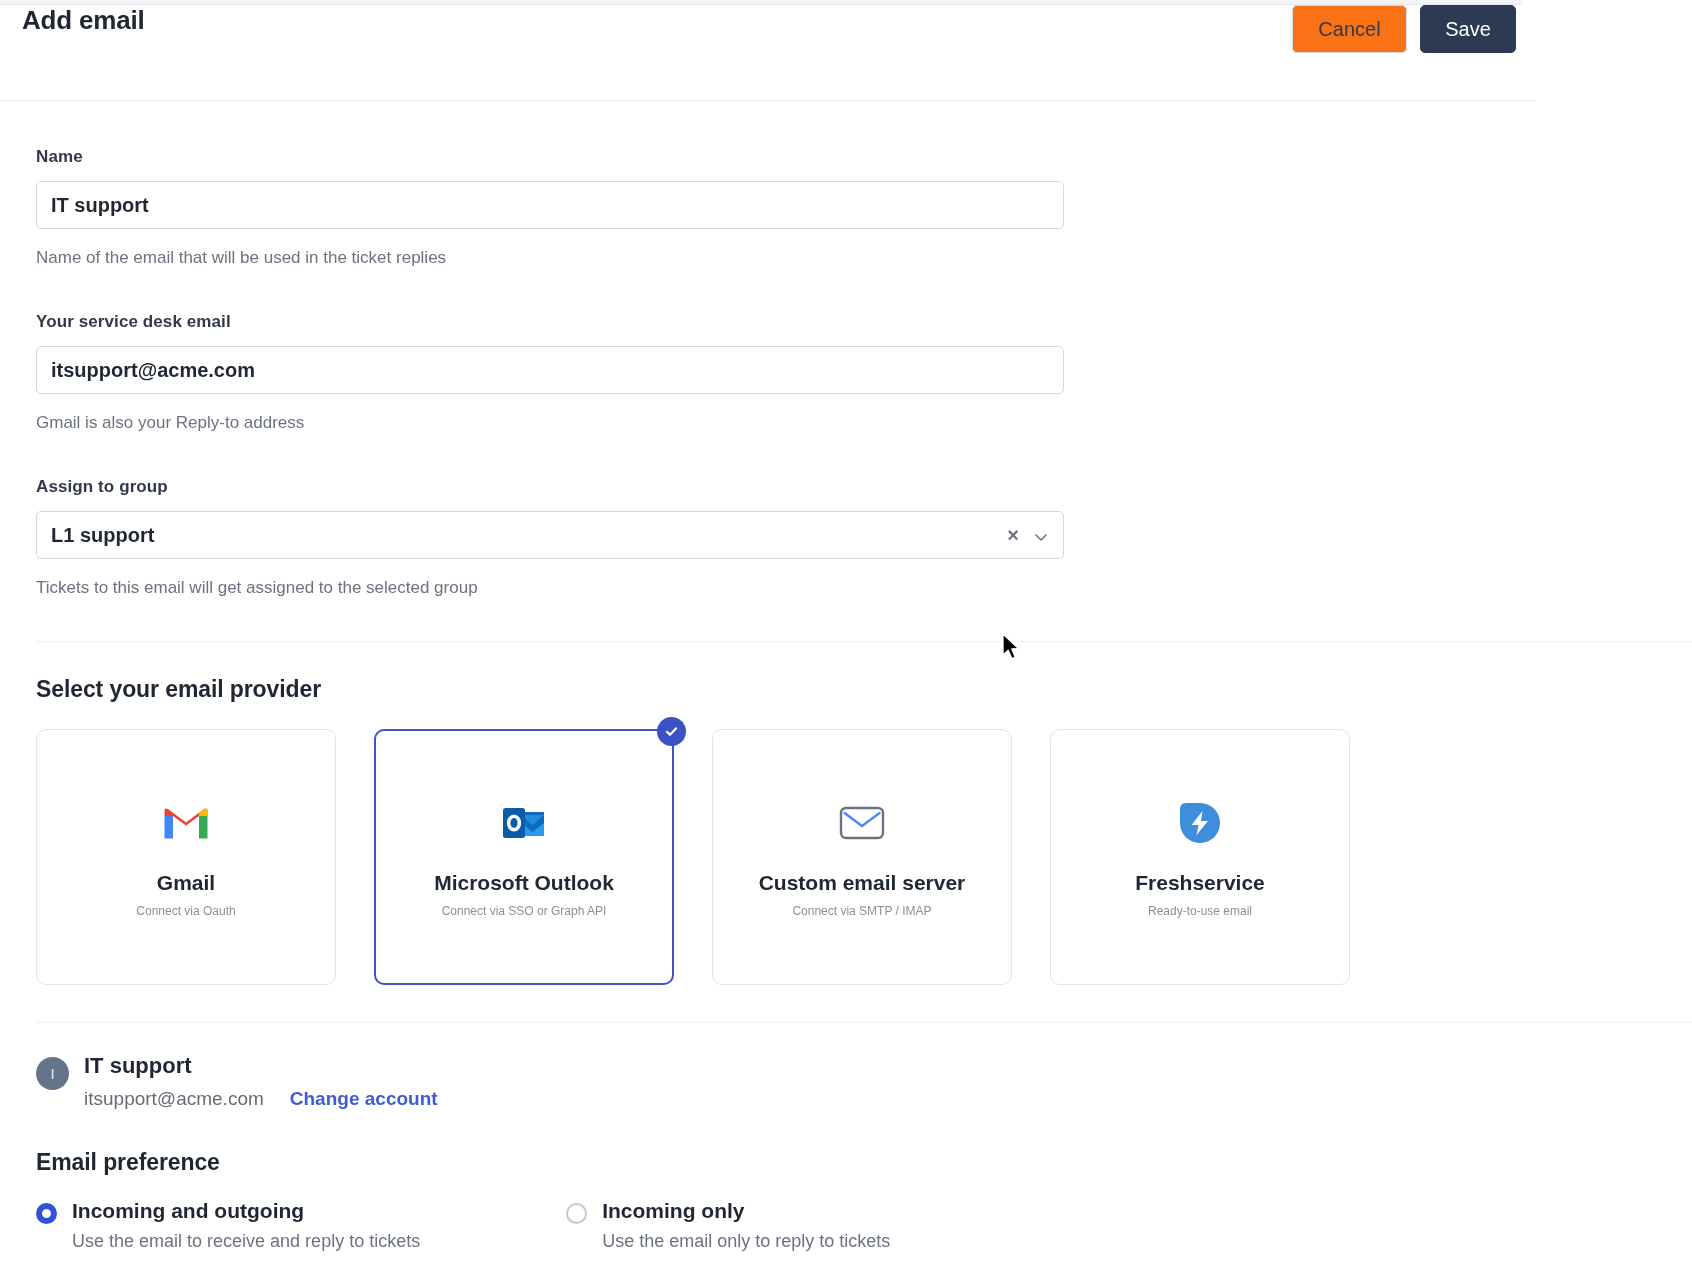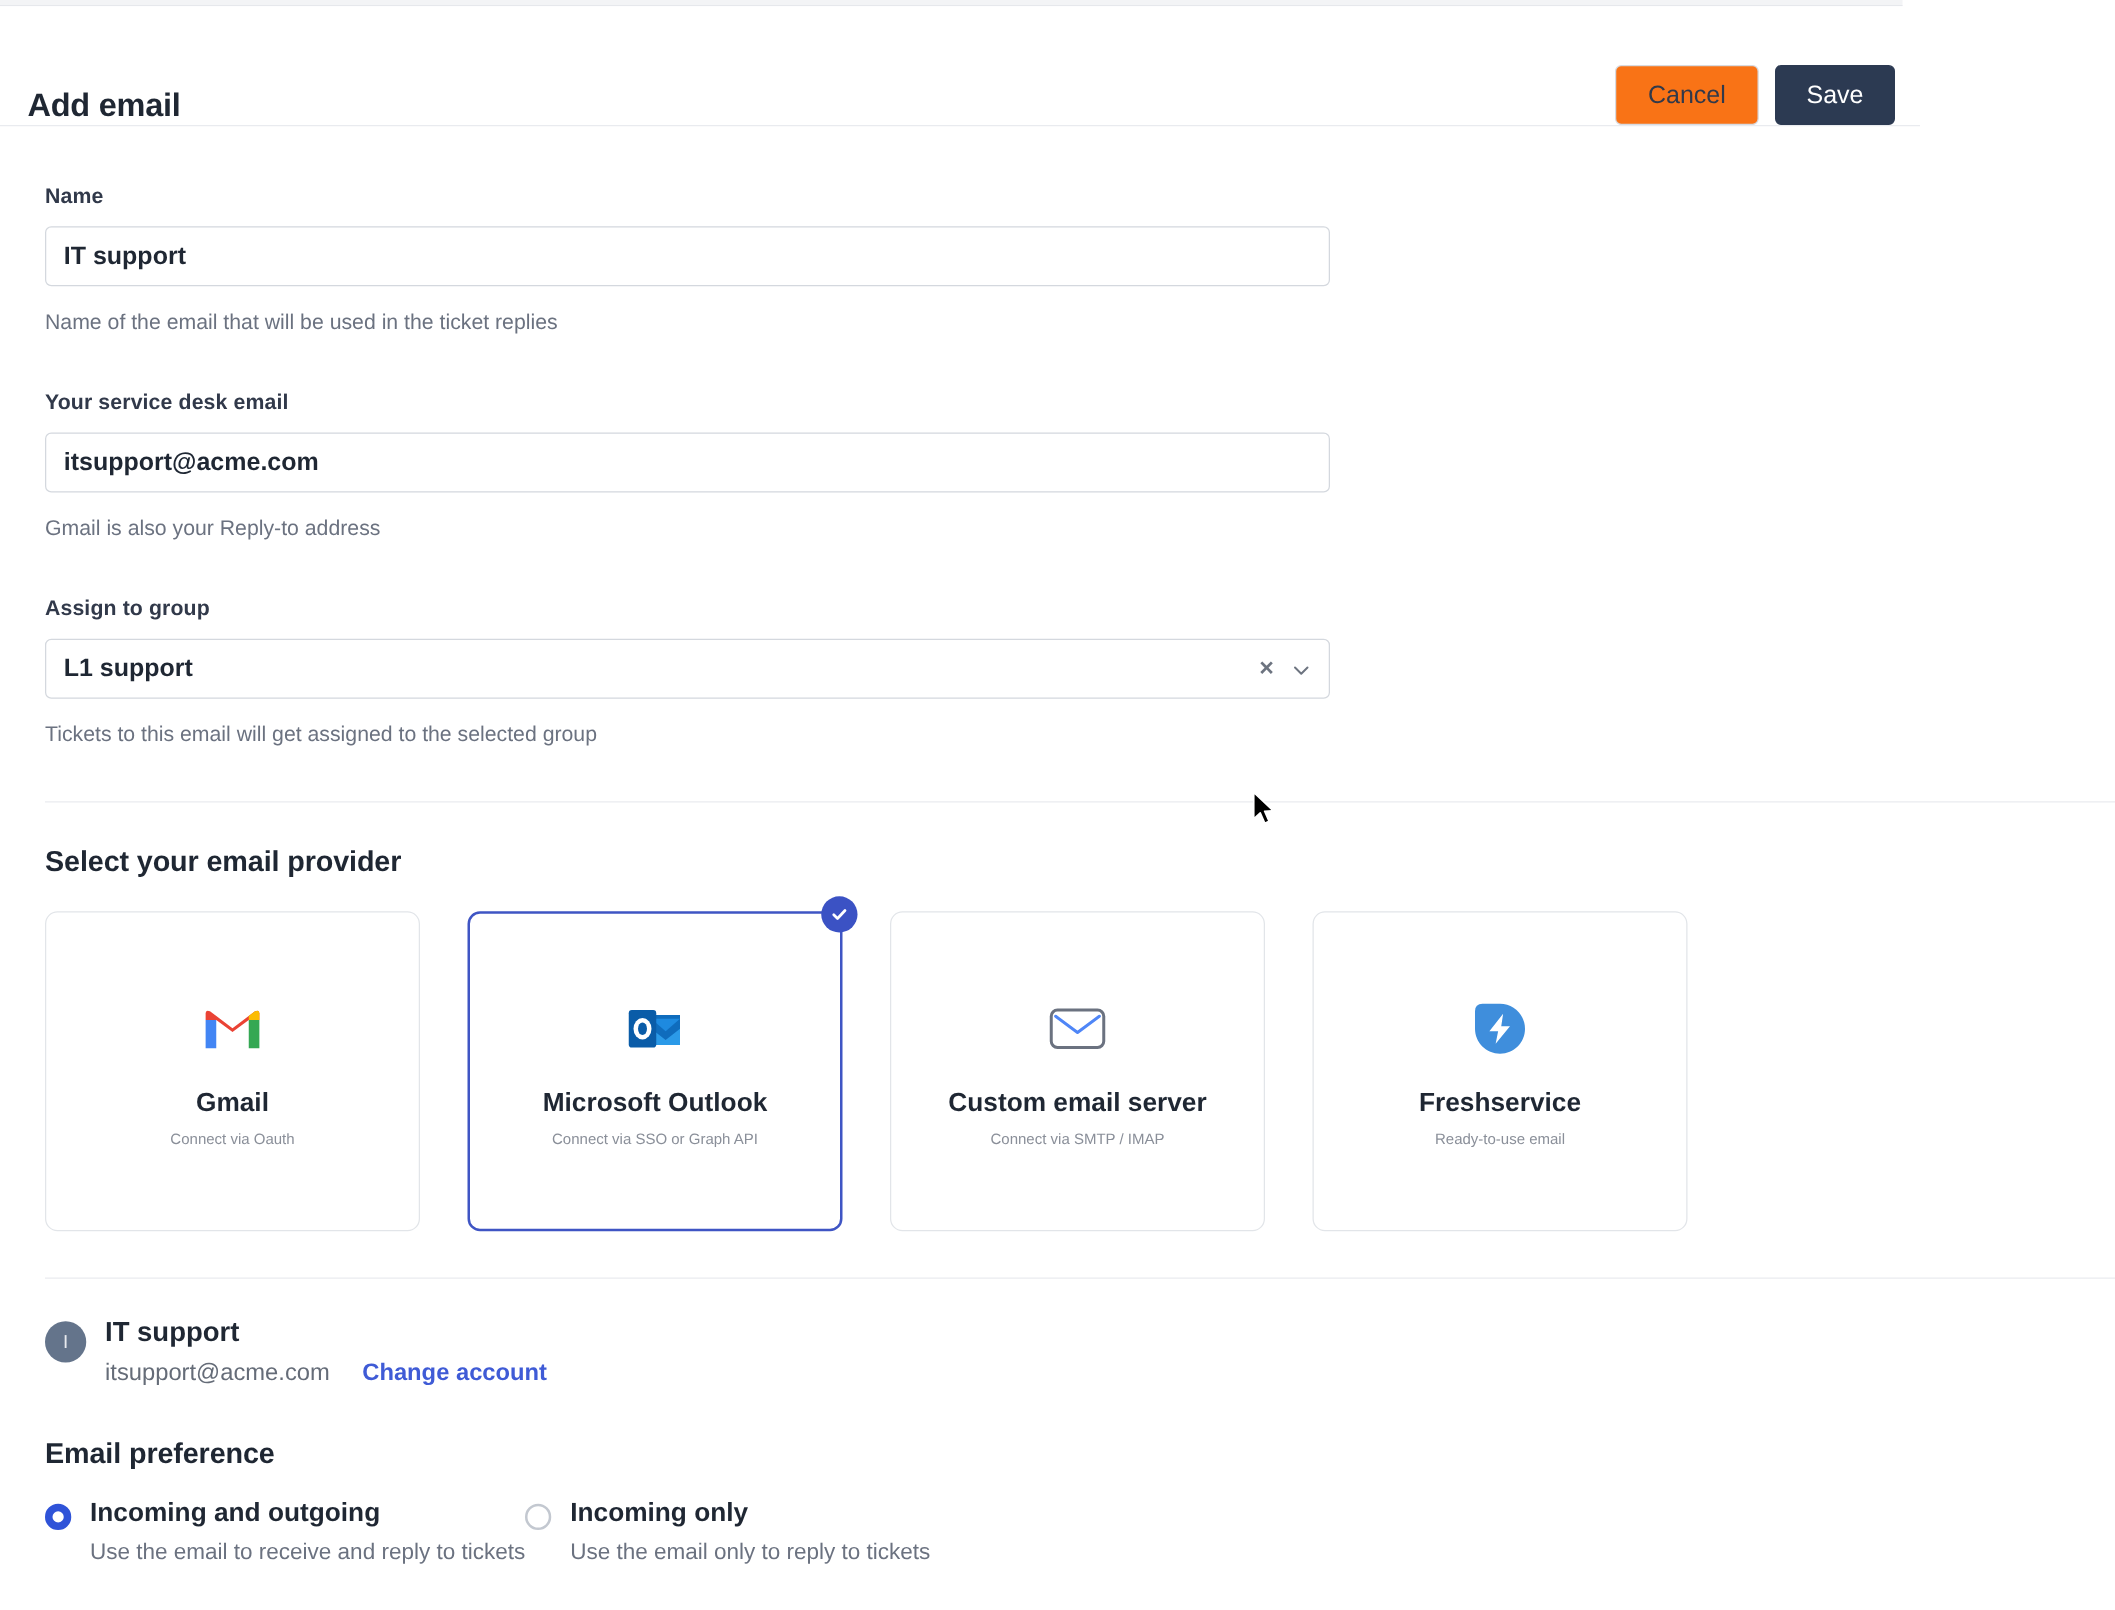--- a/index.html
+++ b/index.html
@@ -13,21 +13,21 @@
 
   
   .chrome-strip {
     position:absolute; top:0; left:0; width:1522px; height:5px;
     background:#f3f4f6; border-bottom:1px solid #e6e8ec;
   }
 
   
   .header {
     position:absolute; top:5px; left:0; width:1536px; height:96px;
-    background:#ffffff; display:flex; align-items:flex-end;
+    background:#ffffff; display:flex; align-items:flex-start;
     border-bottom:1px solid #e9ebef;
   }
   .header-title {
     margin-left:22px; font-size:26px; font-weight:bold; color:#1f2733;
     letter-spacing:-0.2px;
   }
   .header-actions {
     margin-left:auto; margin-right:20px; display:flex; align-items:center; gap:13px;
   }
   .btn {
@@ -98,21 +98,21 @@
     color:#e8eaee; font-size:15px; display:flex; align-items:center;
     justify-content:center; margin-top:4px; flex:0 0 auto;
   }
   .account-info { margin-left:15px; }
   .account-name { font-size:22px; font-weight:bold; color:#1f2733; }
   .account-line { display:flex; align-items:baseline; gap:26px; margin-top:9px; }
   .account-email { font-size:19px; color:#656c78; }
   .change-link { font-size:19px; color:#3f5bd6; font-weight:bold; cursor:pointer; }
 
   
-  .radios { margin-left:36px; display:flex; }
+  .radios { margin-left:36px; display:flex; gap:146px; }
   .radio-opt { display:flex; align-items:flex-start; cursor:pointer; }
   .radio-dot {
     width:21px; height:21px; border-radius:50%; border:2px solid #c3c8d0;
     background:#fff; flex:0 0 auto; margin-top:4px;
   }
   .radio-dot.on {
     border:6px solid #2f53d8; background:#fff;
   }
   .radio-text { margin-left:15px; }
   .radio-label { font-size:21px; font-weight:bold; color:#1f2733; }

